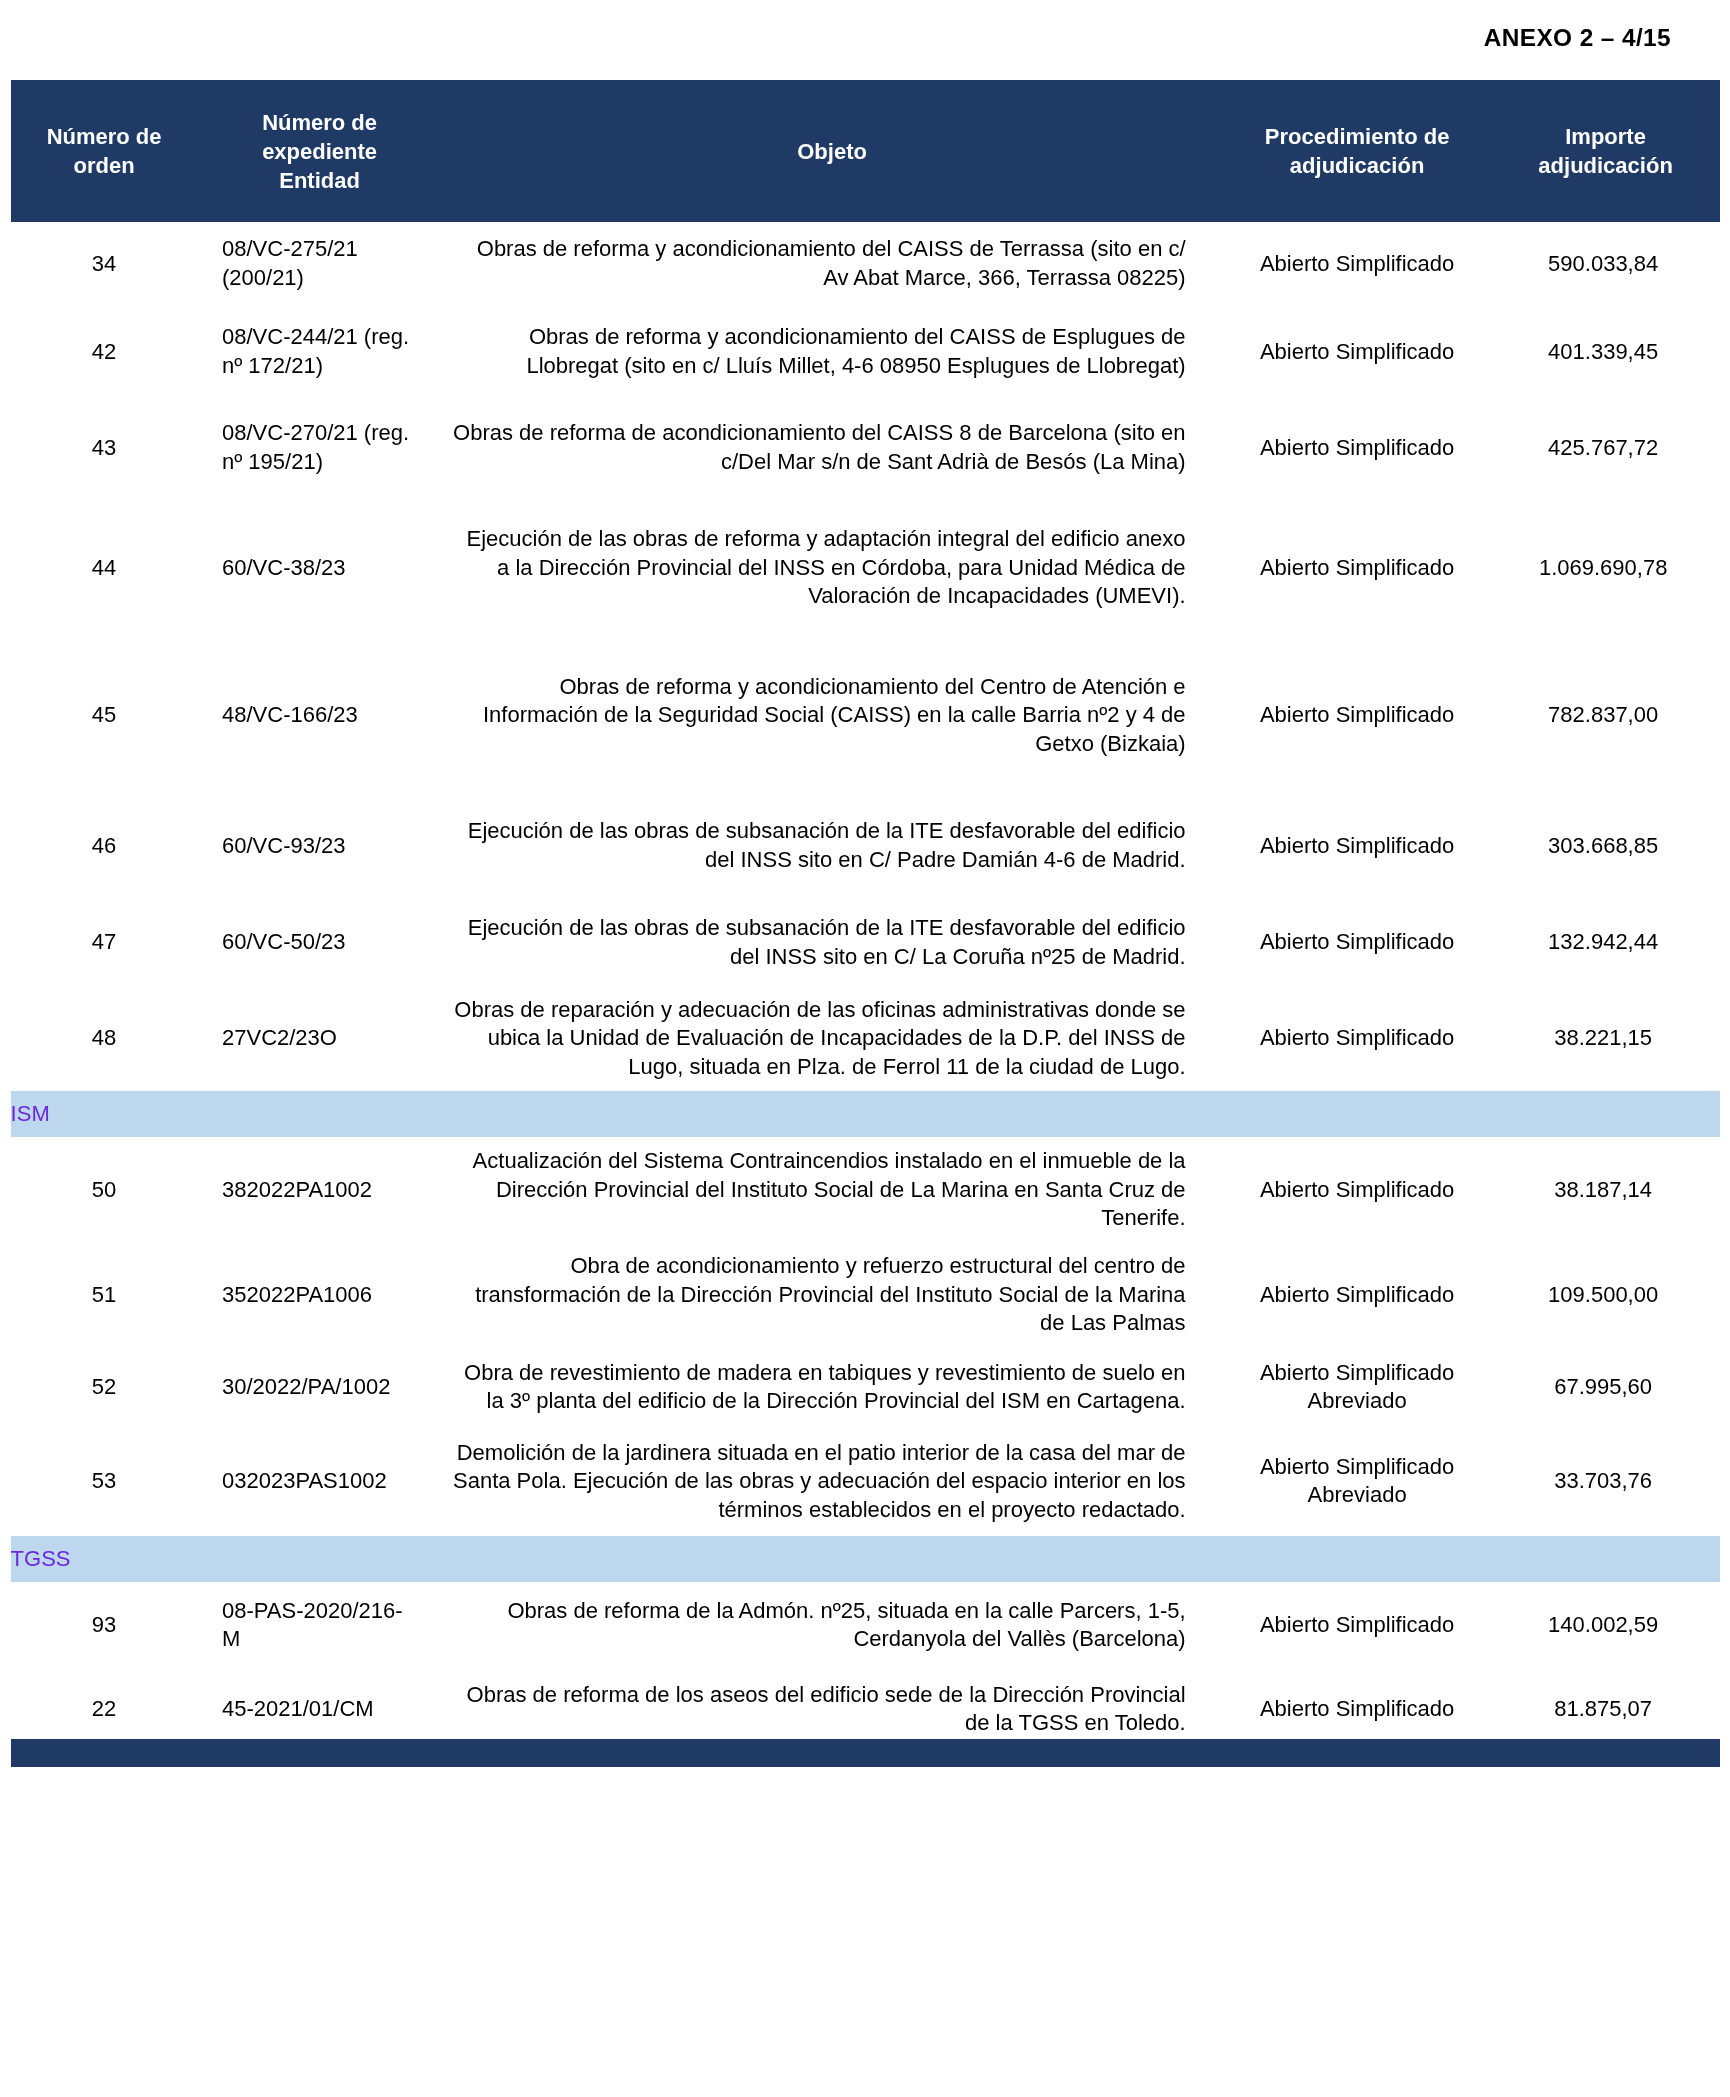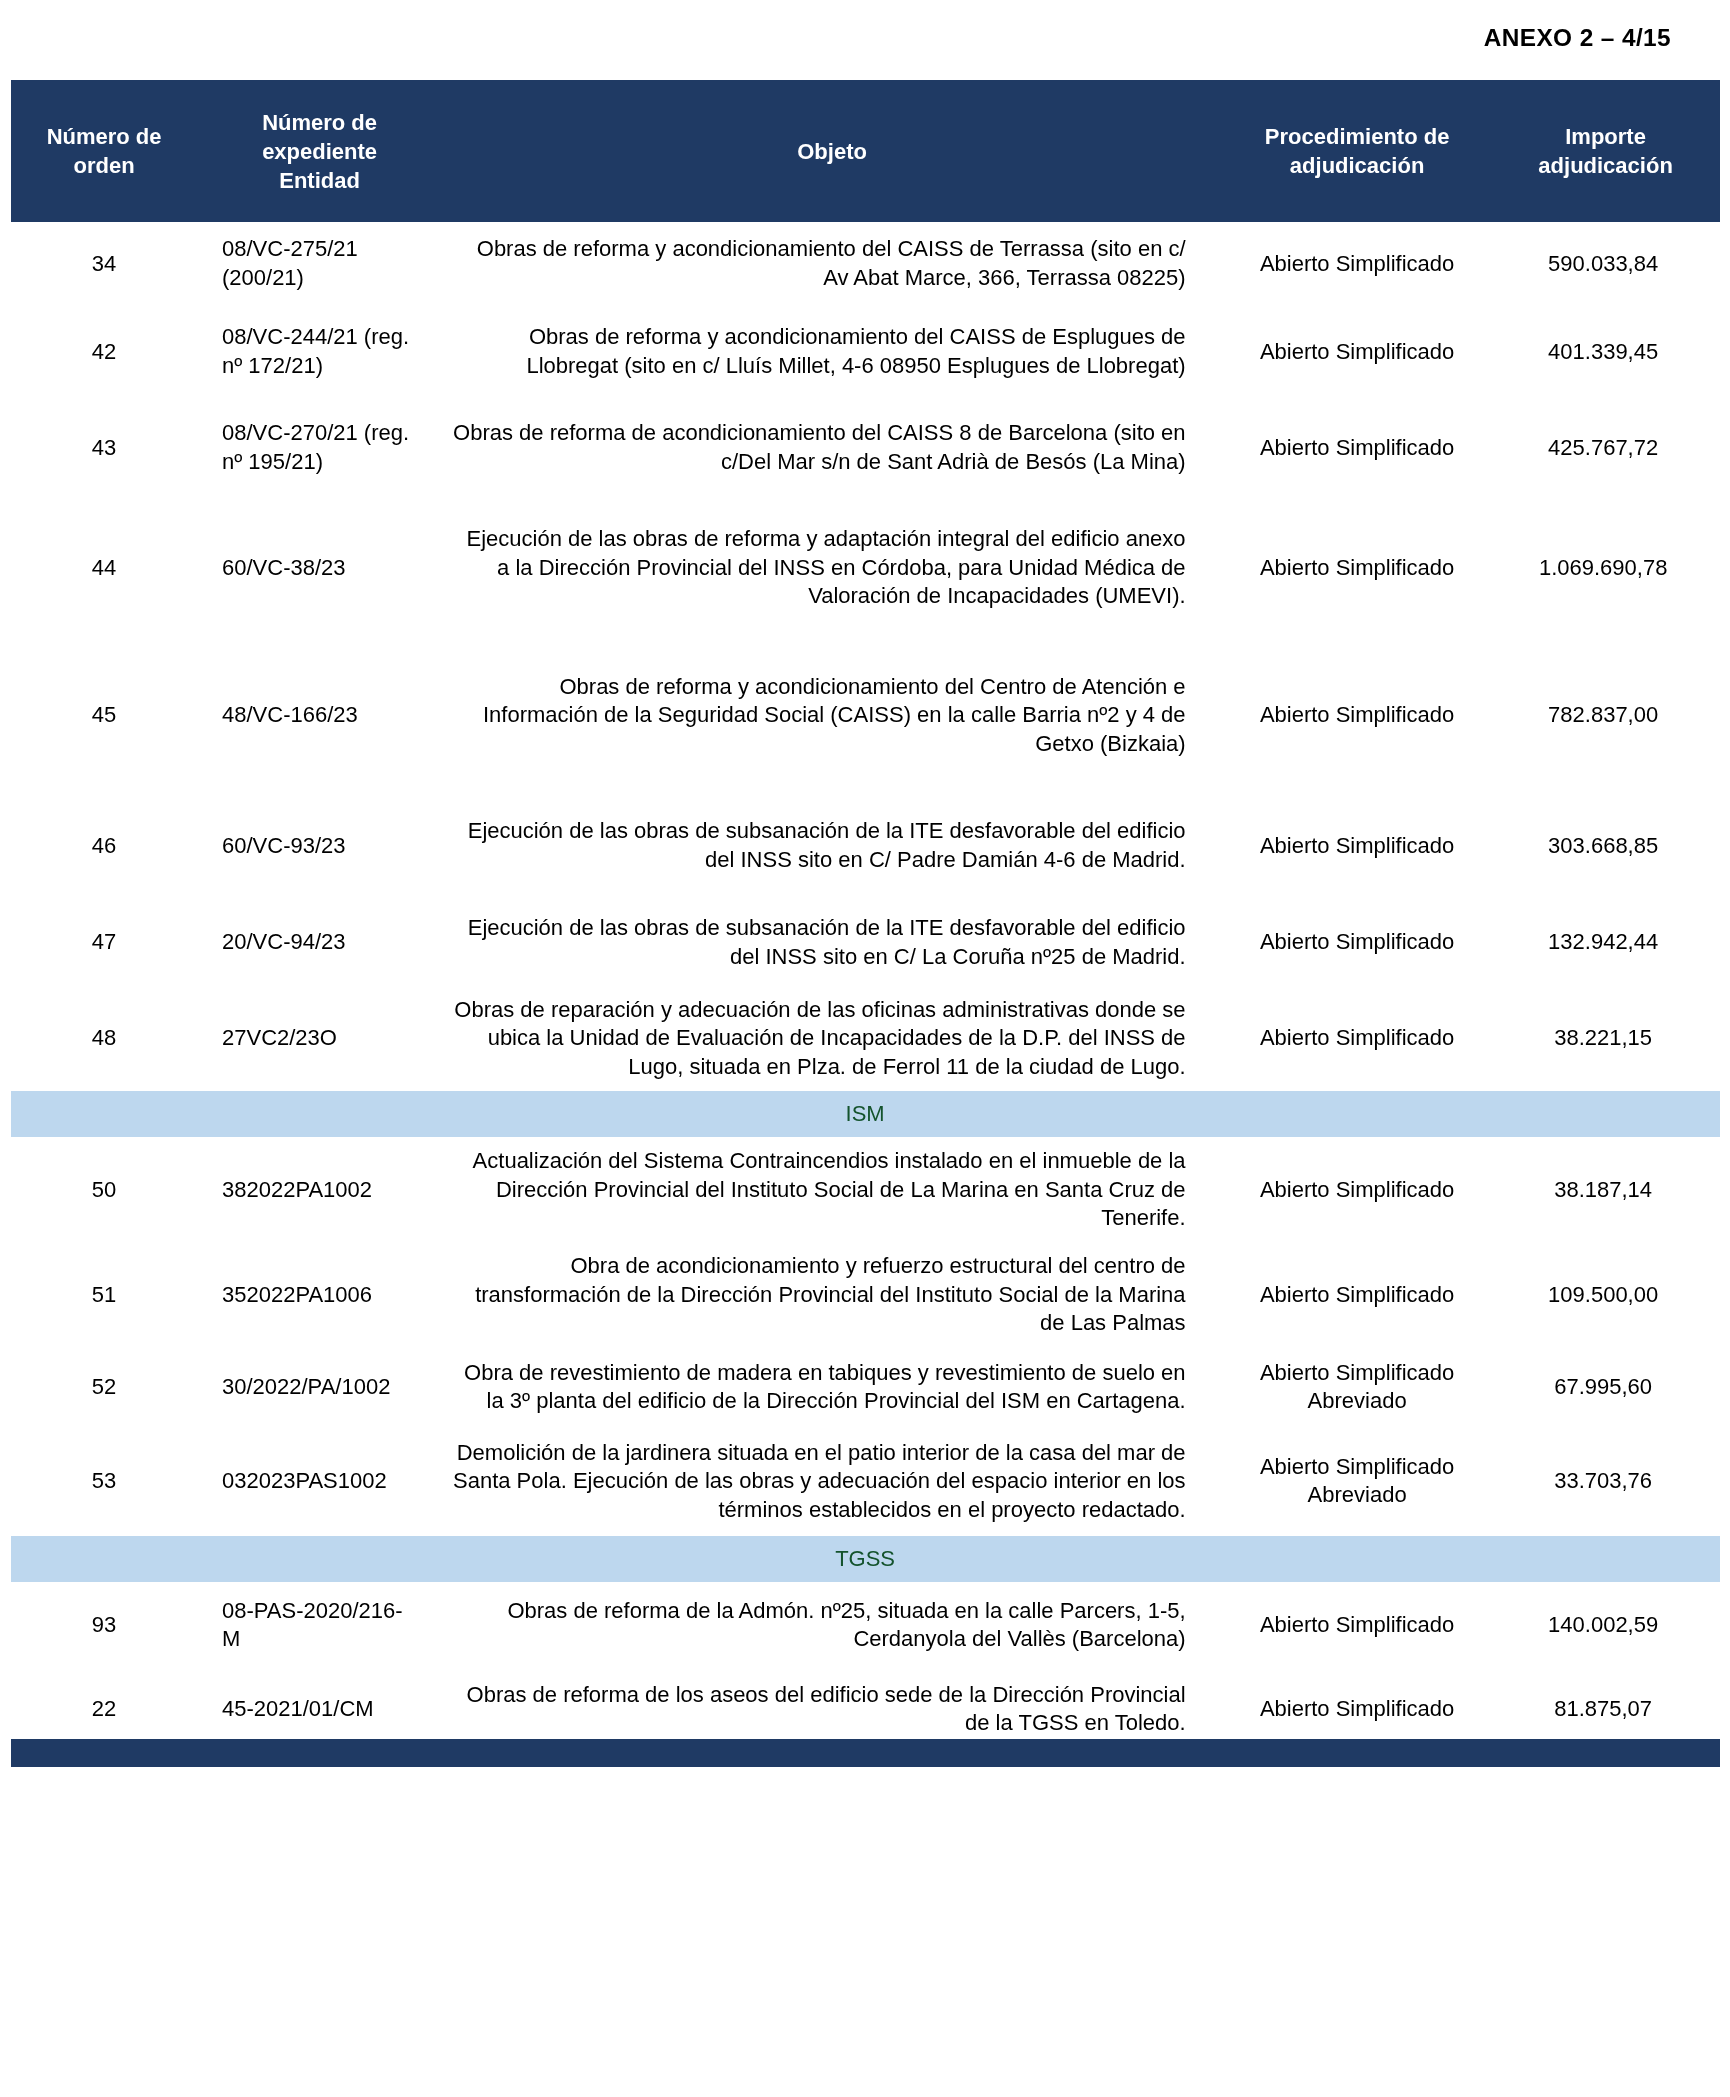--- a/index.html
+++ b/index.html
@@ -49,23 +49,22 @@
     color:#000;
   }
   .col-orden       { text-align:center; }
   .col-expediente  { text-align:left; padding-left:24.4px; padding-right:24.4px; }
   .col-objeto      { text-align:right;   padding-left:8.1px; padding-right:37px; }
   .col-procedimiento { text-align:center; padding-left:4.9px; padding-right:4.9px; }
   .col-importe     { text-align:center; padding-right:4.9px; }
 
   tr.section-row td {
     background:#bdd7ee;
-    text-align:center;
     font-size:22px;
-    color:#14532d;
+    color:#6d28d9;
     padding-top:9px;
     padding-bottom:9px;
   }
 
   
   .r41 td{padding-top:13px;padding-bottom:13px}
   .r42 td{padding-top:18px;padding-bottom:18px}
   .r43 td{padding-top:21px;padding-bottom:21px}
   .r44 td{padding-top:28px;padding-bottom:28px}
   .r45 td{padding-top:34px;padding-bottom:34px}
@@ -156,21 +155,21 @@
         </tr>
         <tr class="data-row r46">
           <td class="col-orden">46</td>
           <td class="col-expediente">60/VC-93/23</td>
           <td class="col-objeto">Ejecución de las obras de subsanación de la ITE desfavorable del edificio del INSS sito en C/ Padre Damián 4-6 de Madrid.</td>
           <td class="col-procedimiento">Abierto Simplificado</td>
           <td class="col-importe">303.668,85</td>
         </tr>
         <tr class="data-row r47">
           <td class="col-orden">47</td>
-          <td class="col-expediente">20/VC-94/23</td>
+          <td class="col-expediente">60/VC-50/23</td>
           <td class="col-objeto">Ejecución de las obras de subsanación de la ITE desfavorable del edificio del INSS sito en C/ La Coruña nº25 de Madrid.</td>
           <td class="col-procedimiento">Abierto Simplificado</td>
           <td class="col-importe">132.942,44</td>
         </tr>
         <tr class="data-row r48">
           <td class="col-orden">48</td>
           <td class="col-expediente">27VC2/23O</td>
           <td class="col-objeto">Obras de reparación y adecuación de las oficinas administrativas donde se ubica la Unidad de Evaluación de Incapacidades de la D.P. del INSS de Lugo, situada en Plza. de Ferrol 11 de la ciudad de Lugo.</td>
           <td class="col-procedimiento">Abierto Simplificado</td>
           <td class="col-importe">38.221,15</td>

